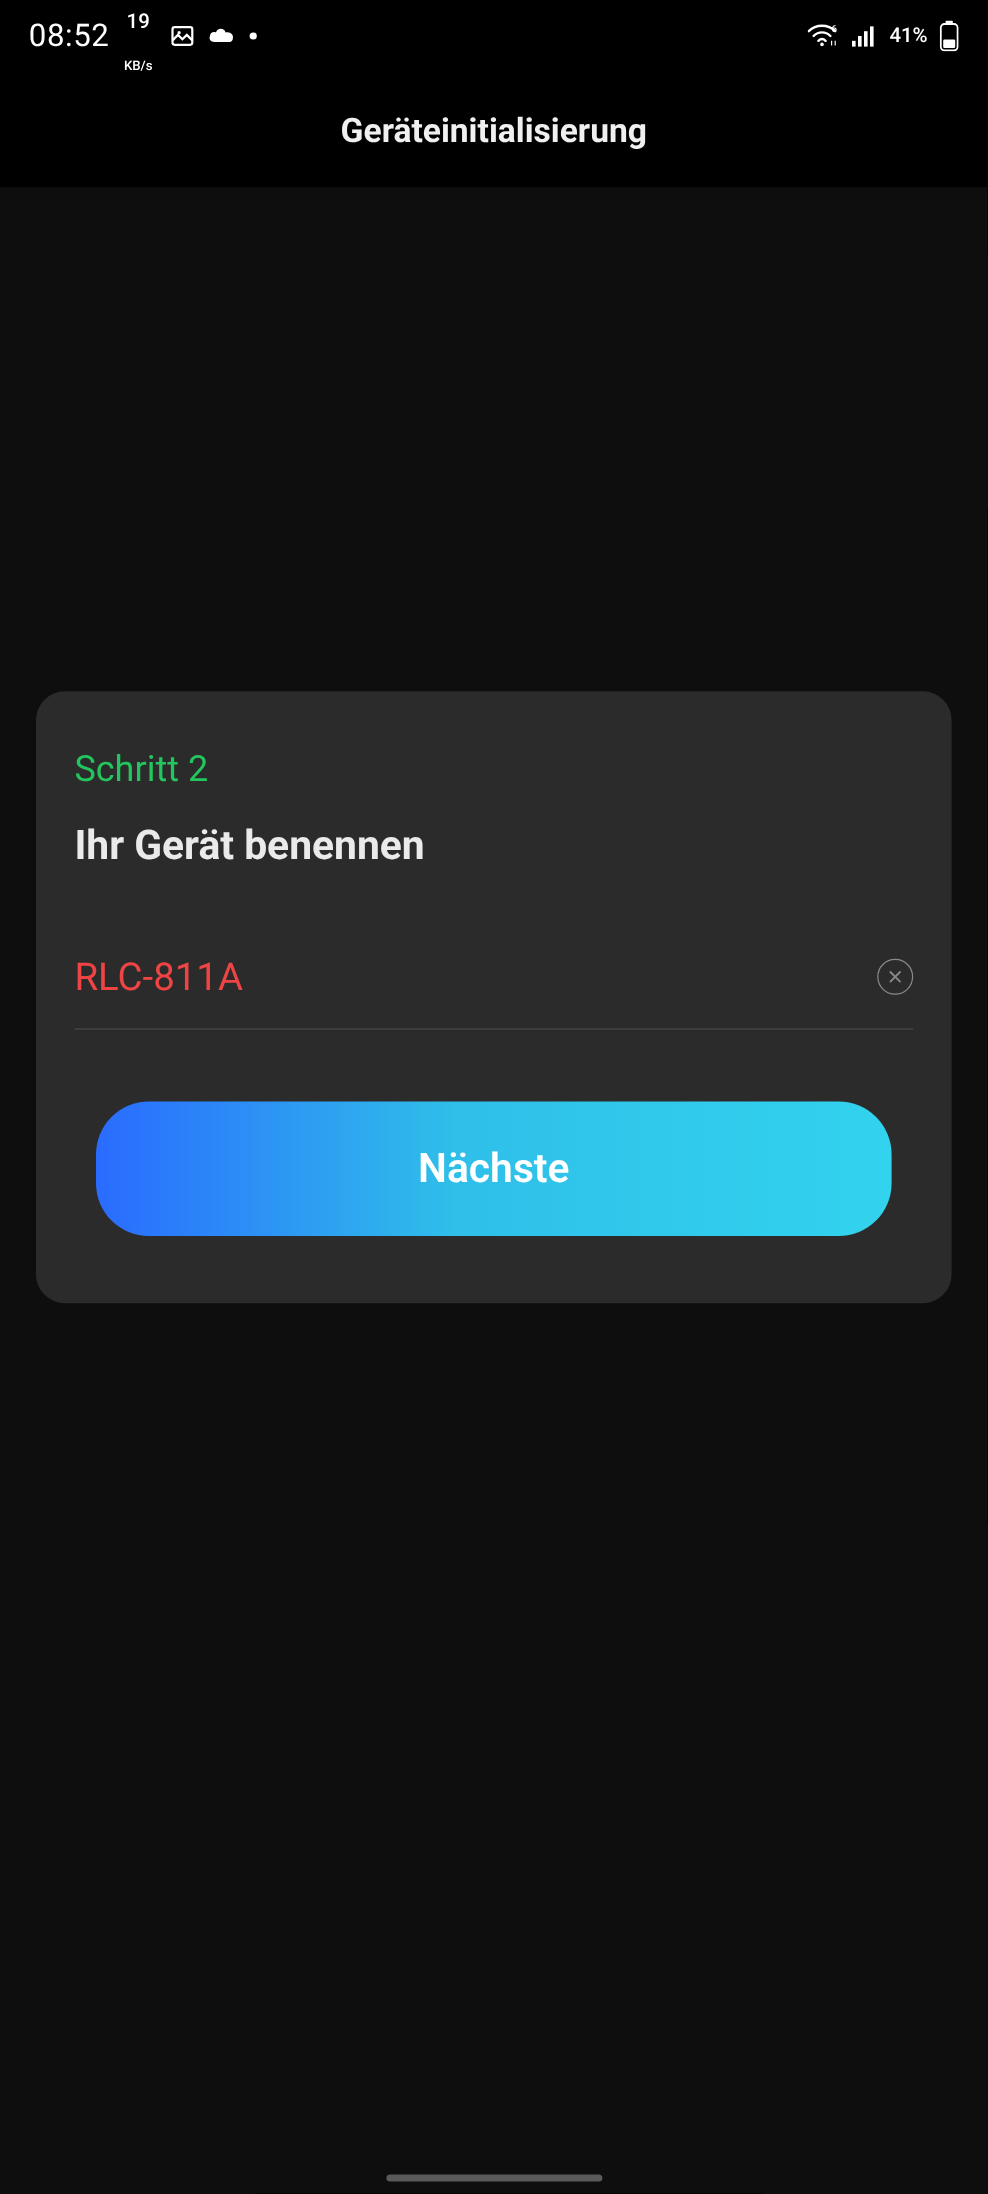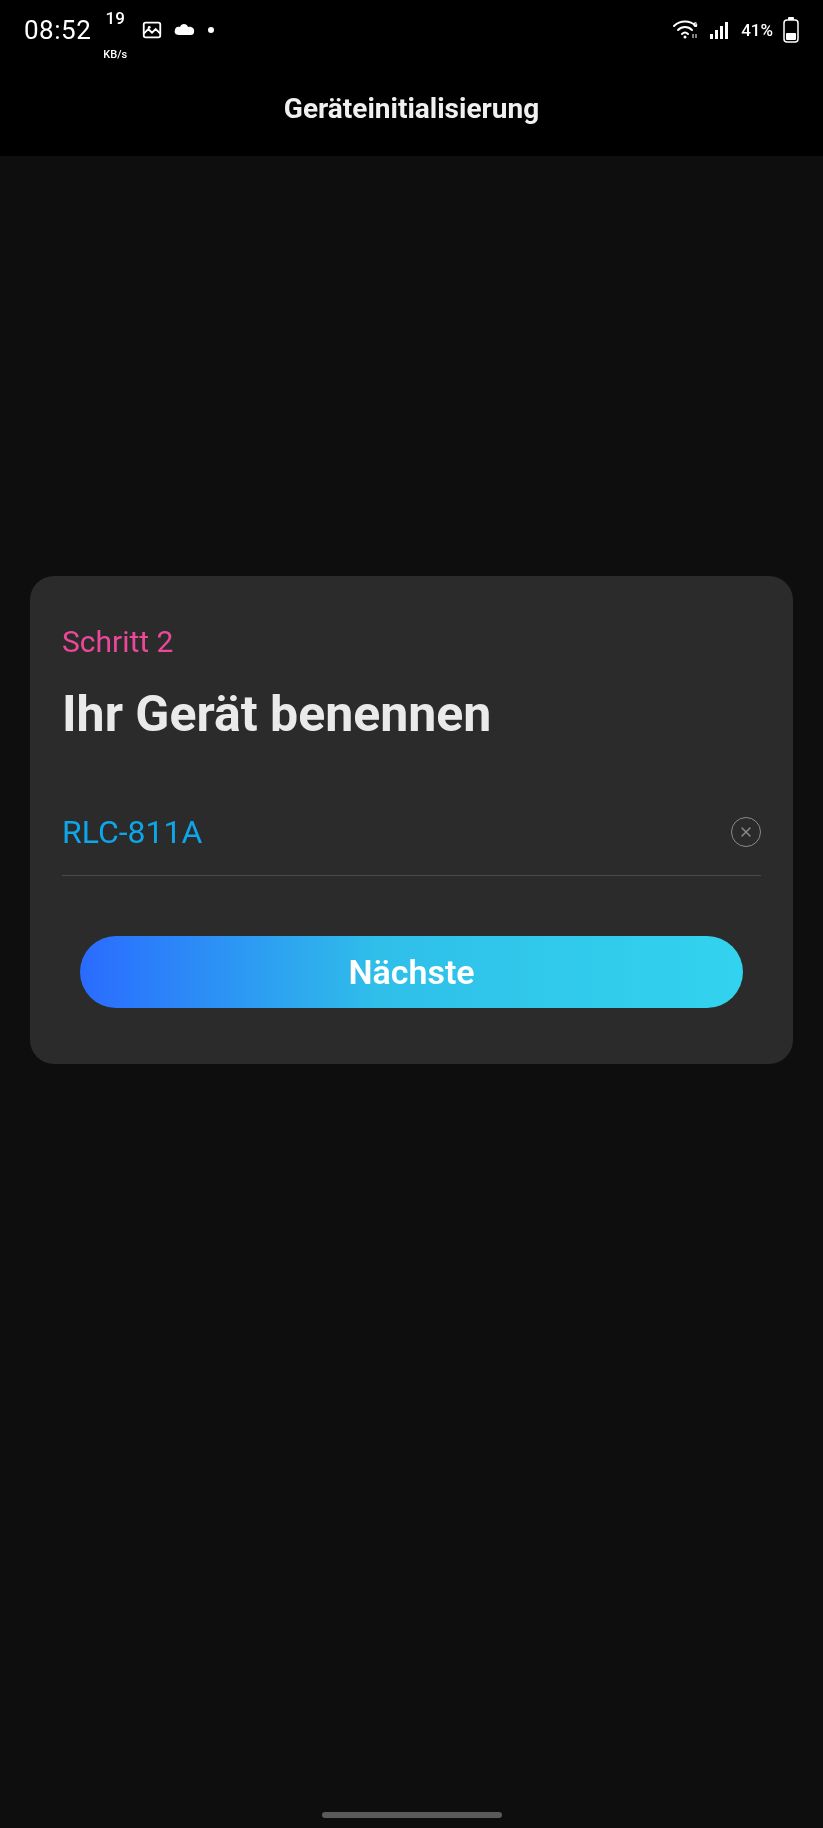--- a/index.html
+++ b/index.html
@@ -93,45 +93,45 @@
   }
 
   
   .card {
     margin: 0 30px;
     background: #2b2b2b;
     border-radius: 24px;
     padding: 48px 32px 56px 32px;
   }
   .step-label {
-    color: #ec4899;
+    color: #22c55e;
     font-size: 30px;
     font-weight: 400;
     margin-bottom: 26px;
   }
   .card-title {
     color: #eaeaea;
-    font-size: 50px;
+    font-size: 34px;
     font-weight: 700;
     margin-bottom: 70px;
   }
 
   .input-row {
     display: flex;
     align-items: center;
     justify-content: space-between;
     border-bottom: 1px solid #4a4a4a;
     padding-bottom: 24px;
     margin-bottom: 60px;
   }
   .device-input {
     background: transparent;
     border: none;
     outline: none;
-    color: #0ea5e9;
+    color: #ef4444;
     font-size: 32px;
     font-weight: 400;
     width: 100%;
     font-family: inherit;
   }
   .clear-btn {
     width: 30px;
     height: 30px;
     border-radius: 50%;
     border: 1.5px solid #8a8a8a;
@@ -139,21 +139,21 @@
     align-items: center;
     justify-content: center;
     cursor: pointer;
     flex-shrink: 0;
   }
   .clear-btn svg {
     display: block;
   }
 
   .next-button {
-    height: 72px;
+    height: 112px;
     border-radius: 44px;
     display: flex;
     align-items: center;
     justify-content: center;
     background: linear-gradient(90deg, #2a6bff 0%, #2fbfe9 45%, #32d3ee 100%);
     cursor: pointer;
     margin: 0 18px;
   }
   .next-button-label {
     color: #ffffff;

